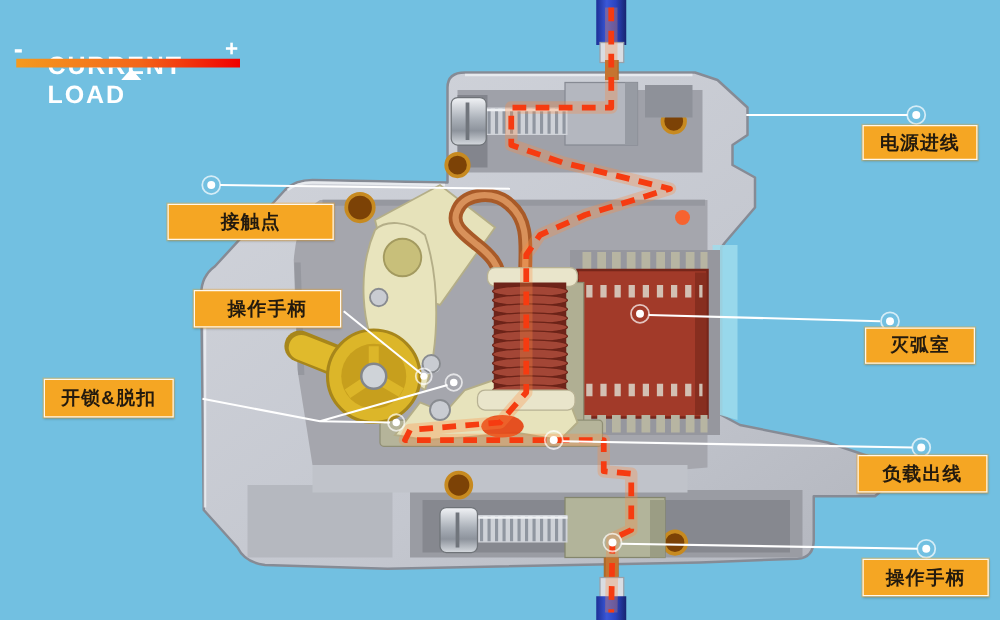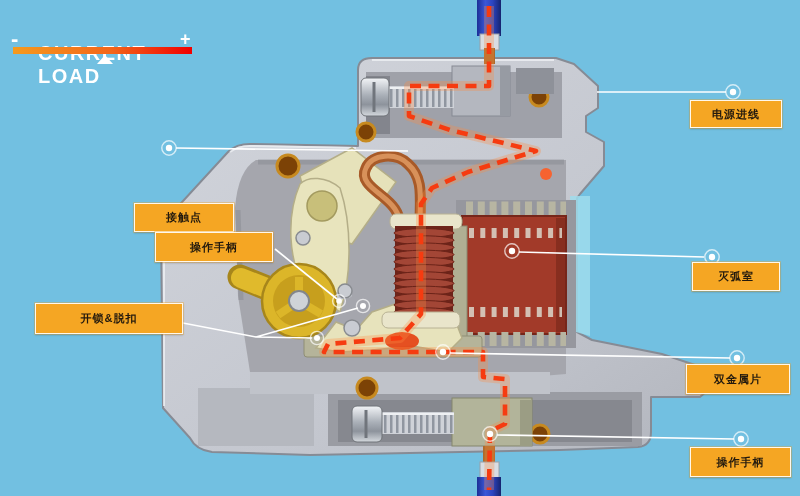--- a/index.html
+++ b/index.html
@@ -5,21 +5,21 @@
   html,body{margin:0;padding:0;background:#333;}
   #stage{
     position:relative;width:800px;height:496px;overflow:hidden;
     background:#72C0E1;
     font-family:"Liberation Sans","DejaVu Sans",sans-serif;
   }
   #art{position:absolute;left:0;top:0;width:800px;height:496px;}
   
   .callout{
     position:absolute;display:flex;align-items:center;justify-content:center;
-    background:#F5A623;color:#231A0E;font-weight:bold;font-size:11px;
+    background:#F5A623;color:#231A0E;font-weight:bold;font-size:15px;
     border:1px solid rgba(255,255,255,.92);
     box-shadow:0 0 0 1px rgba(245,166,35,.35), 0 1px 2px rgba(0,0,0,.25);
     box-sizing:border-box;white-space:nowrap;letter-spacing:1px;
   }
   
   #gauge{position:absolute;left:0;top:0;width:210px;height:70px;color:#fff;}
   #gauge .minus{position:absolute;left:11px;top:26px;font-size:22px;font-weight:bold;}
   #gauge .title{position:absolute;left:38px;top:42px;font-size:20px;font-weight:bold;letter-spacing:1.5px;}
   #gauge .plus{position:absolute;left:180px;top:29px;font-size:18px;font-weight:bold;}
   #gauge .bar{position:absolute;left:13px;top:47px;width:179px;height:7px;
@@ -243,19 +243,19 @@
 
   <div id="gauge">
     <span class="minus">-</span>
     <span class="title">CURRENT LOAD</span>
     <span class="plus">+</span>
     <div class="bar"></div>
     <div class="pointer"></div>
   </div>
 
   <div class="callout" style="left:690px;top:100px;width:92px;height:28px;">电源进线</div>
-  <div class="callout" style="left:134px;top:163px;width:100px;height:29px;margin-top:40px;">接触点</div>
+  <div class="callout" style="left:134px;top:163px;width:133px;height:29px;">接触点</div>
   <div class="callout" style="left:155px;top:232px;width:118px;height:30px;text-align:center;">操作手柄</div>
-  <div class="callout" style="left:35px;top:303px;width:148px;height:31px;">开锁&amp;脱扣</div>
+  <div class="callout" style="left:35px;top:303px;width:104px;height:31px;">开锁&amp;脱扣</div>
   <div class="callout" style="left:692px;top:262px;width:88px;height:29px;font-family:Liberation Mono, monospace;">灭弧室</div>
-  <div class="callout" style="left:686px;top:364px;width:104px;height:30px;">双金属片</div>
+  <div class="callout" style="left:686px;top:364px;width:104px;height:30px;">负载出线</div>
   <div class="callout" style="left:690px;top:447px;width:101px;height:30px;">操作手柄</div>
 </div>
 
 </body></html>

